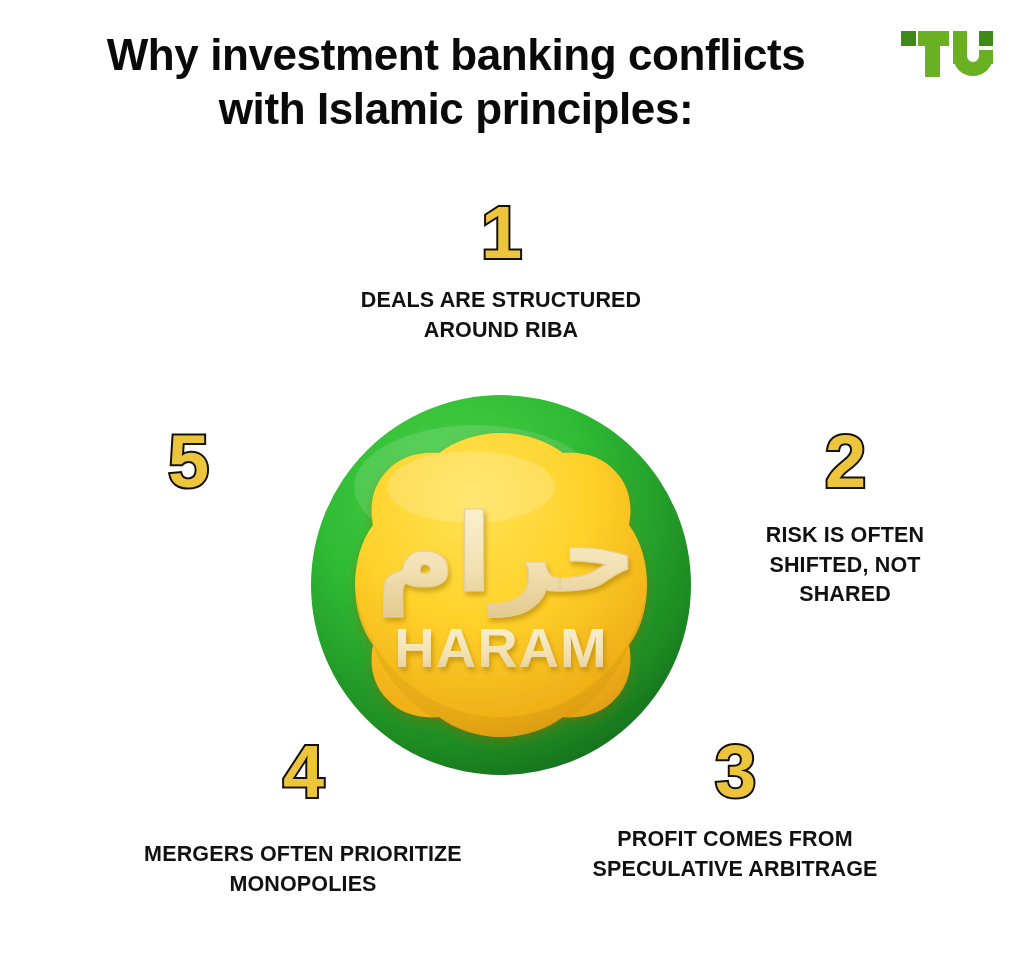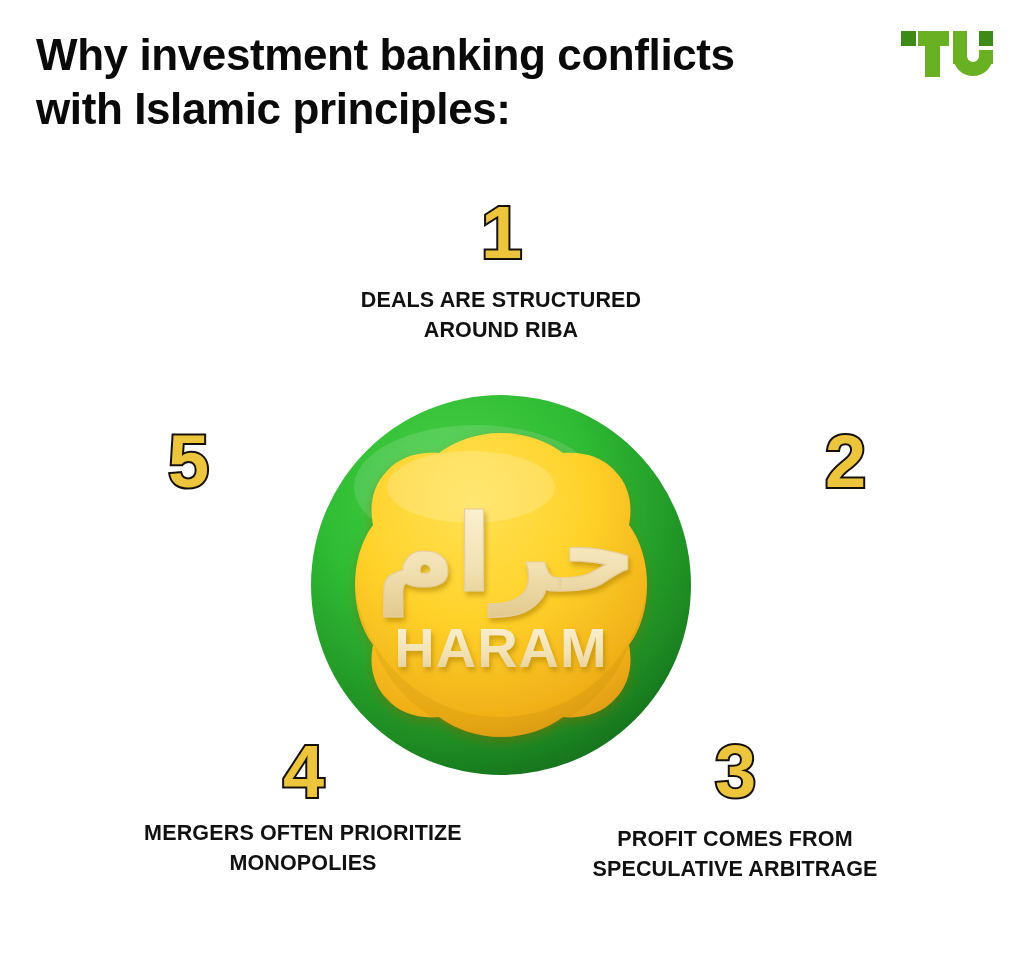--- a/index.html
+++ b/index.html
@@ -15,20 +15,21 @@
     font-family: "Liberation Sans", sans-serif;
     -webkit-font-smoothing: antialiased;
   }
 
   
   #header {
     position: absolute;
     left: 0; top: 0;
     width: 1024px;
     height: 175px;
+    text-align: center;
   }
   #page-title {
     position: absolute;
     left: 36px;
     top: 28px;
     width: 840px;
     font-size: 44px;
     font-weight: 700;
     line-height: 1.22;
     letter-spacing: -0.4px;
@@ -89,21 +90,21 @@
   #item-1 { left: 320px; top: 196px; width: 362px; }
   #item-1 .item-text { }
 
   #item-2 { left: 720px; top: 425px; width: 250px; }
   #item-2 .item-text { margin-top: 22px; }
 
   #item-3 { left: 545px; top: 735px; width: 380px; }
   #item-3 .item-text { }
 
   #item-4 { left: 103px; top: 735px; width: 400px; }
-  #item-4 .item-text { margin-top: 10px; }
+  #item-4 .item-text { margin-top: 31px; }
 
   #item-5 { left: 48px; top: 425px; width: 280px; }
   #item-5 .item-text { margin-top: 22px; }
 </style>
 </head>
 <body>
 
 <div id="header">
 
   <div id="page-title">Why investment banking conflicts
@@ -197,20 +198,23 @@
 </div>
 
 <div class="item" id="item-1">
   <div class="item-number">1</div>
   <div class="item-text">DEALS ARE STRUCTURED
 AROUND RIBA</div>
 </div>
 
 <div class="item" id="item-2">
   <div class="item-number">2</div>
+  <div class="item-text">RISK IS OFTEN
+SHIFTED, NOT
+SHARED</div>
 </div>
 
 <div class="item" id="item-3">
   <div class="item-number">3</div>
   <div class="item-text">PROFIT COMES FROM
 SPECULATIVE ARBITRAGE</div>
 </div>
 
 <div class="item" id="item-4">
   <div class="item-number">4</div>

